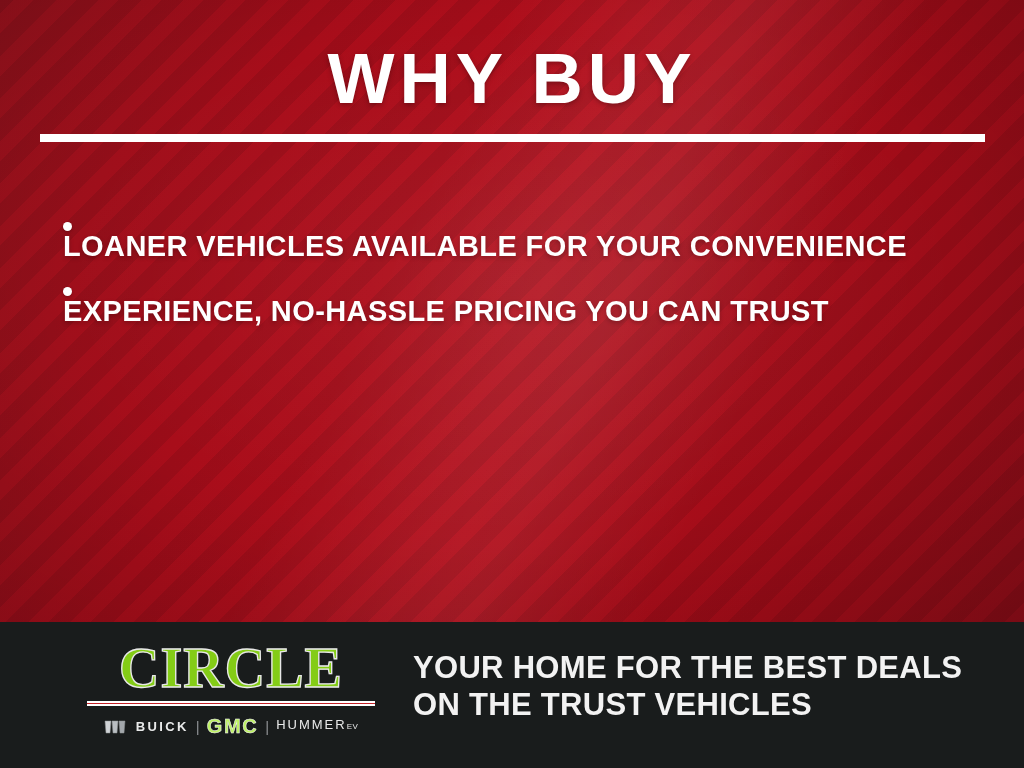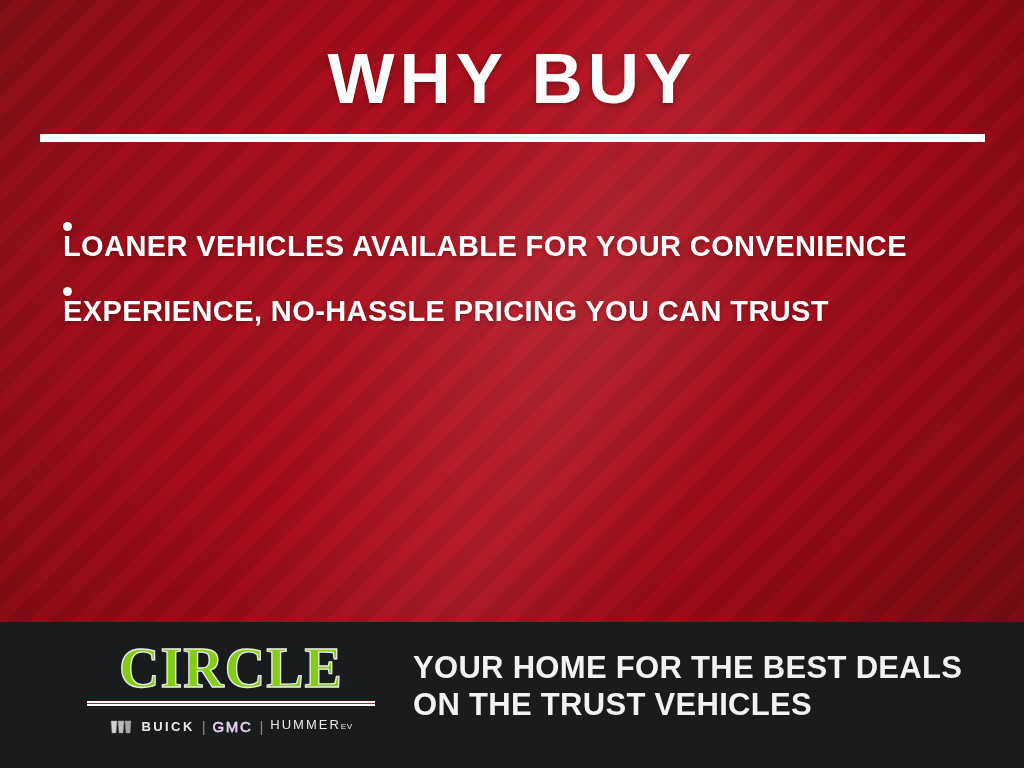--- a/index.html
+++ b/index.html
@@ -186,24 +186,24 @@
   }
   .brand-buick {
     color: #e9eaea;
     font-family: "Liberation Sans", sans-serif;
     font-weight: bold;
     font-size: 13px;
     letter-spacing: 2.4px;
     line-height: 14px;
   }
   .brand-gmc {
-    color: #f0abfc;
-    font-family: "Liberation Sans", sans-serif;
-    font-weight: normal;
-    font-size: 15px;
+    color: #bef264;
+    font-family: "Liberation Sans", sans-serif;
+    font-weight: bold;
+    font-size: 20px;
     letter-spacing: 1.6px;
     line-height: 15px;
     -webkit-text-stroke: 0.5px #f0f0f0;
   }
   .brand-hummer {
     color: #e9eaea;
     font-family: "Liberation Sans", sans-serif;
     font-weight: normal;
     font-size: 13px;
     letter-spacing: 2px;

